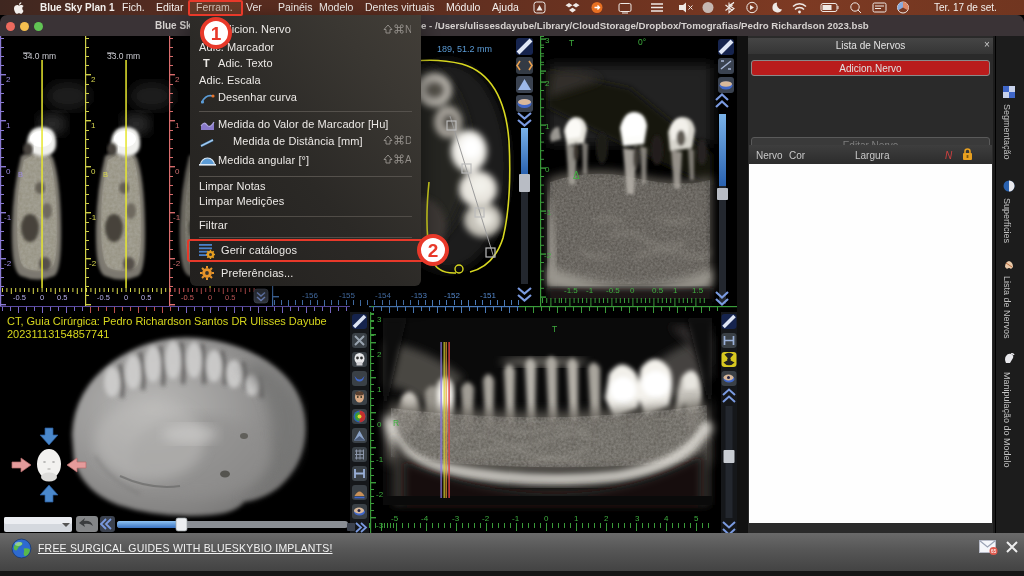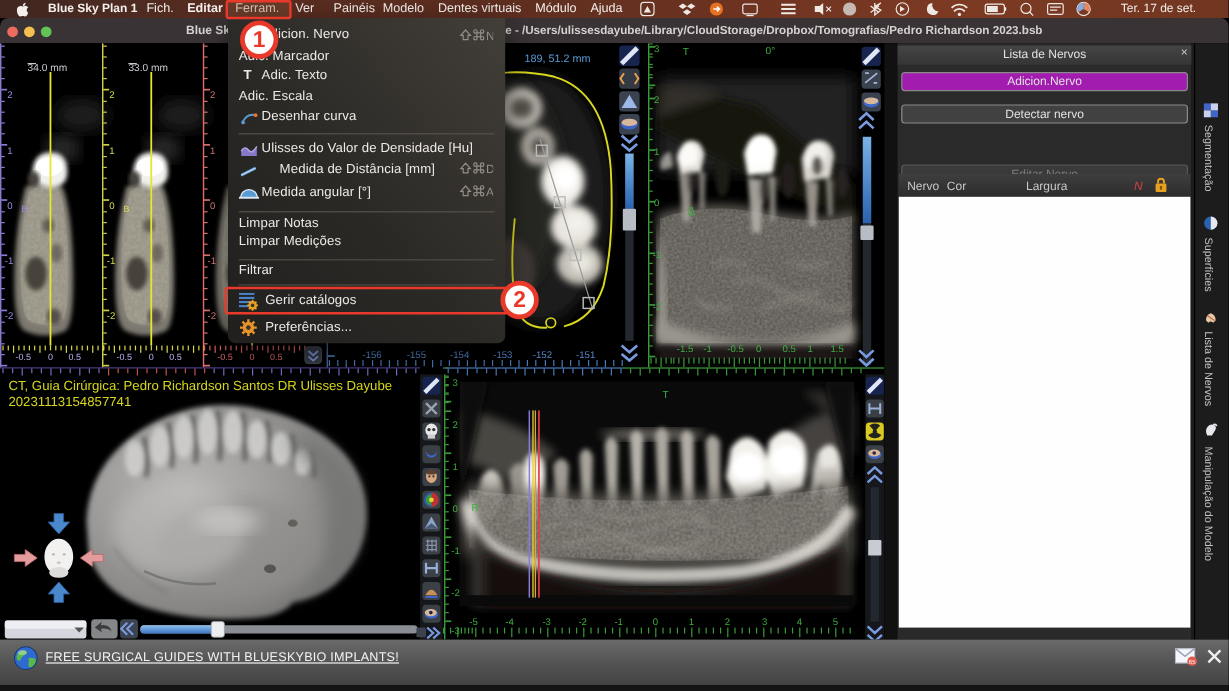--- a/index.html
+++ b/index.html
@@ -12,21 +12,21 @@
 <div id="page">
 
   <div class="abs" id="menubar" style="left:0;top:0;width:1024px;height:15px;
        background:linear-gradient(90deg,#3f2720 0%,#572c20 18%,#5d2e20 40%,#6d3320 60%,#7d3a23 78%,#713620 100%);
        color:#f3efec;font-size:10.5px;">
     <svg class="abs" style="left:14px;top:2px" width="11" height="12" viewBox="0 0 11 12">
       <path fill="#f3efec" d="M8.3 6.4c0-1.5 1.2-2.2 1.3-2.3-.7-1-1.8-1.2-2.2-1.2-.9-.1-1.8.6-2.3.6-.5 0-1.2-.6-2-.6C2 3 1 3.6.5 4.5c-1 1.8-.3 4.4.7 5.9.5.7 1.1 1.5 1.9 1.4.7 0 1-.5 1.9-.5.9 0 1.1.5 1.9.5.8 0 1.3-.7 1.8-1.4.6-.8.8-1.6.8-1.7 0 0-1.2-.6-1.2-2.3zM6.7 2.1c.4-.5.7-1.2.6-1.9-.6 0-1.3.4-1.7.9-.4.4-.7 1.1-.6 1.8.6 0 1.3-.3 1.7-.8z"></path>
     </svg>
     <span class="abs" style="left:40px;top:1.5px;font-weight:bold;font-size:10px;">Blue Sky Plan 1</span>
     <span class="abs" style="left:122px;top:1px;text-align:right;">Fich.</span>
-    <span class="abs" style="left:156px;top:1px;font-weight:bold;">Editar</span>
+    <span class="abs" style="left:156px;top:1px;">Editar</span>
     <span class="abs" style="left:196px;top:1px;">Ferram.</span>
     <span class="abs" style="left:246px;top:1px;">Ver</span>
     <span class="abs" style="left:278px;top:1px;">Painéis</span>
     <span class="abs" style="left:319px;top:1px;">Modelo</span>
     <span class="abs" style="left:365px;top:1px;">Dentes virtuais</span>
     <span class="abs" style="left:446px;top:1px;">Módulo</span>
     <span class="abs" style="left:492px;top:1px;">Ajuda</span>
     <svg class="abs" style="left:533px;top:1px" width="390" height="13" viewBox="0 0 390 13" fill="none" stroke="#efe9e5" stroke-width="1">
       <rect x="1" y="1" width="11" height="11" rx="2.5"></rect>
         <path d="M6.5 4 L9.5 9.5 H3.5 Z" fill="#efe9e5" stroke="none"></path>
@@ -901,22 +901,21 @@
       <rect x="4.5" y="100" width="7" height="112" fill="#23272e"></rect>
       <rect x="2.5" y="144" width="11" height="13" rx="1" fill="#c8ccd2"></rect>
       <path d="M2 216 l6 5.5 6 -5.5 M2 223 l6 5.5 6 -5.5" stroke="#7a9ae0" stroke-width="2" fill="none"></path>
     </g>
   </svg>
 
   <div class="abs" style="left:737px;top:36px;width:256px;height:497px;background:#111;">
     <div class="abs" style="left:11px;top:0;width:245px;height:497px;background:#2a2a2a;"></div>
     <div class="abs" style="left:11px;top:2px;width:245px;height:16px;background:linear-gradient(180deg,#454545,#353535);color:#e2e2e2;font-size:10px;text-align:center;line-height:16px;">Lista de Nervos</div>
     <div class="abs" style="left:247px;top:3px;color:#ccc;font-size:10px;">×</div>
-    <div class="abs" style="left:14px;top:24px;width:239px;height:16px;background:#a21caf;border:1px solid #8a8a8a;border-radius:3px;color:#e0e0e0;font-size:10px;text-align:center;line-height:15px;box-sizing:border-box;">Adicion.Nervo</div>
-    <div class="abs" style="left:14px;top:51px;width:239px;height:16px;background:#414141;border:1px solid #8a8a8a;border-radius:3px;color:#e0e0e0;font-size:10px;text-align:center;line-height:15px;box-sizing:border-box;">Detectar nervo</div>
+    <div class="abs" style="left:14px;top:24px;width:239px;height:16px;background:#b91c1c;border:1px solid #8a8a8a;border-radius:3px;color:#e0e0e0;font-size:10px;text-align:center;line-height:15px;box-sizing:border-box;">Adicion.Nervo</div>
     <div class="abs" style="left:14px;top:78px;width:239px;height:16px;background:#3a3a3a;border:1px solid #5a5a5a;border-radius:3px;color:#7e7e7e;font-size:10px;text-align:center;line-height:15px;box-sizing:border-box;margin-top:23px;">Editar Nervo</div>
     <div class="abs" style="left:12px;top:109px;width:243px;height:19px;background:linear-gradient(180deg,#3e3e3e,#2c2c2c);color:#c8c8c8;font-size:10px;">
       <span class="abs" style="left:7px;top:5px;">Nervo</span>
       <span class="abs" style="left:40px;top:5px;">Cor</span>
       <span class="abs" style="left:106px;top:5px;">Largura</span>
       <span class="abs" style="left:196px;top:5px;color:#d04040;font-style:italic;">N</span>
       <svg class="abs" style="left:213px;top:3px" width="11" height="13" viewBox="0 0 11 13">
           <rect x="1" y="5" width="9" height="7" rx="1" fill="#e8a020"></rect>
           <path d="M3 5 V3.5 a2.5 2.5 0 0 1 5 0 V5" fill="none" stroke="#e8a020" stroke-width="1.6"></path>
           <rect x="4.6" y="7" width="1.8" height="3" fill="#7a5510"></rect>
@@ -986,21 +985,21 @@
         <path d="M1 9 Q5 1 12 3" fill="none" stroke="#5b9bd5" stroke-width="1.6"></path>
         <circle cx="1.5" cy="9" r="1.6" fill="#5b9bd5"></circle>
         <circle cx="12" cy="3" r="1.6" fill="#e8742a"></circle>
       </svg>
     <span class="abs" style="left:28px;top:76px;">Desenhar curva</span>
     <div class="abs" style="left:9px;top:96px;width:213px;height:1px;background:#55514c;"></div>
     <svg class="abs" style="left:10px;top:104px" width="15" height="12" viewBox="0 0 15 12">
         <path d="M1 11 L1 7 Q4 2 7 6 Q10 10 14 3 L14 11 Z" fill="#8878c8"></path>
         <path d="M1 7 Q4 2 7 6 Q10 10 14 3" fill="none" stroke="#b0a8e0" stroke-width="1.2"></path>
       </svg>
-    <span class="abs" style="left:28px;top:102.7px;">Ulisses do Valor de Densidade [Hu]</span>
+    <span class="abs" style="left:28px;top:102.7px;">Medida do Valor de Marcador [Hu]</span>
     <svg class="abs" style="left:10px;top:122.5px" width="15" height="10" viewBox="0 0 15 10">
         <path d="M1 8 L13 2" stroke="#5b9bd5" stroke-width="2.4"></path>
         <path d="M1 8 L13 2" stroke="#c8dcf0" stroke-width="0.9"></path>
       </svg>
     <span class="abs" style="left:43px;top:119.7px;">Medida de Distância [mm]</span>
     <svg class="abs" style="left:9px;top:141px" width="17" height="10" viewBox="0 0 17 10">
         <path d="M1.5 9 a7 7 0 0 1 14 0 z" fill="#5b9bd5"></path>
         <path d="M1.5 9 a7 7 0 0 1 14 0" fill="none" stroke="#dce8f4" stroke-width="1.2"></path>
         <rect x="0" y="8" width="17" height="1.6" fill="#dce8f4"></rect>
       </svg>

